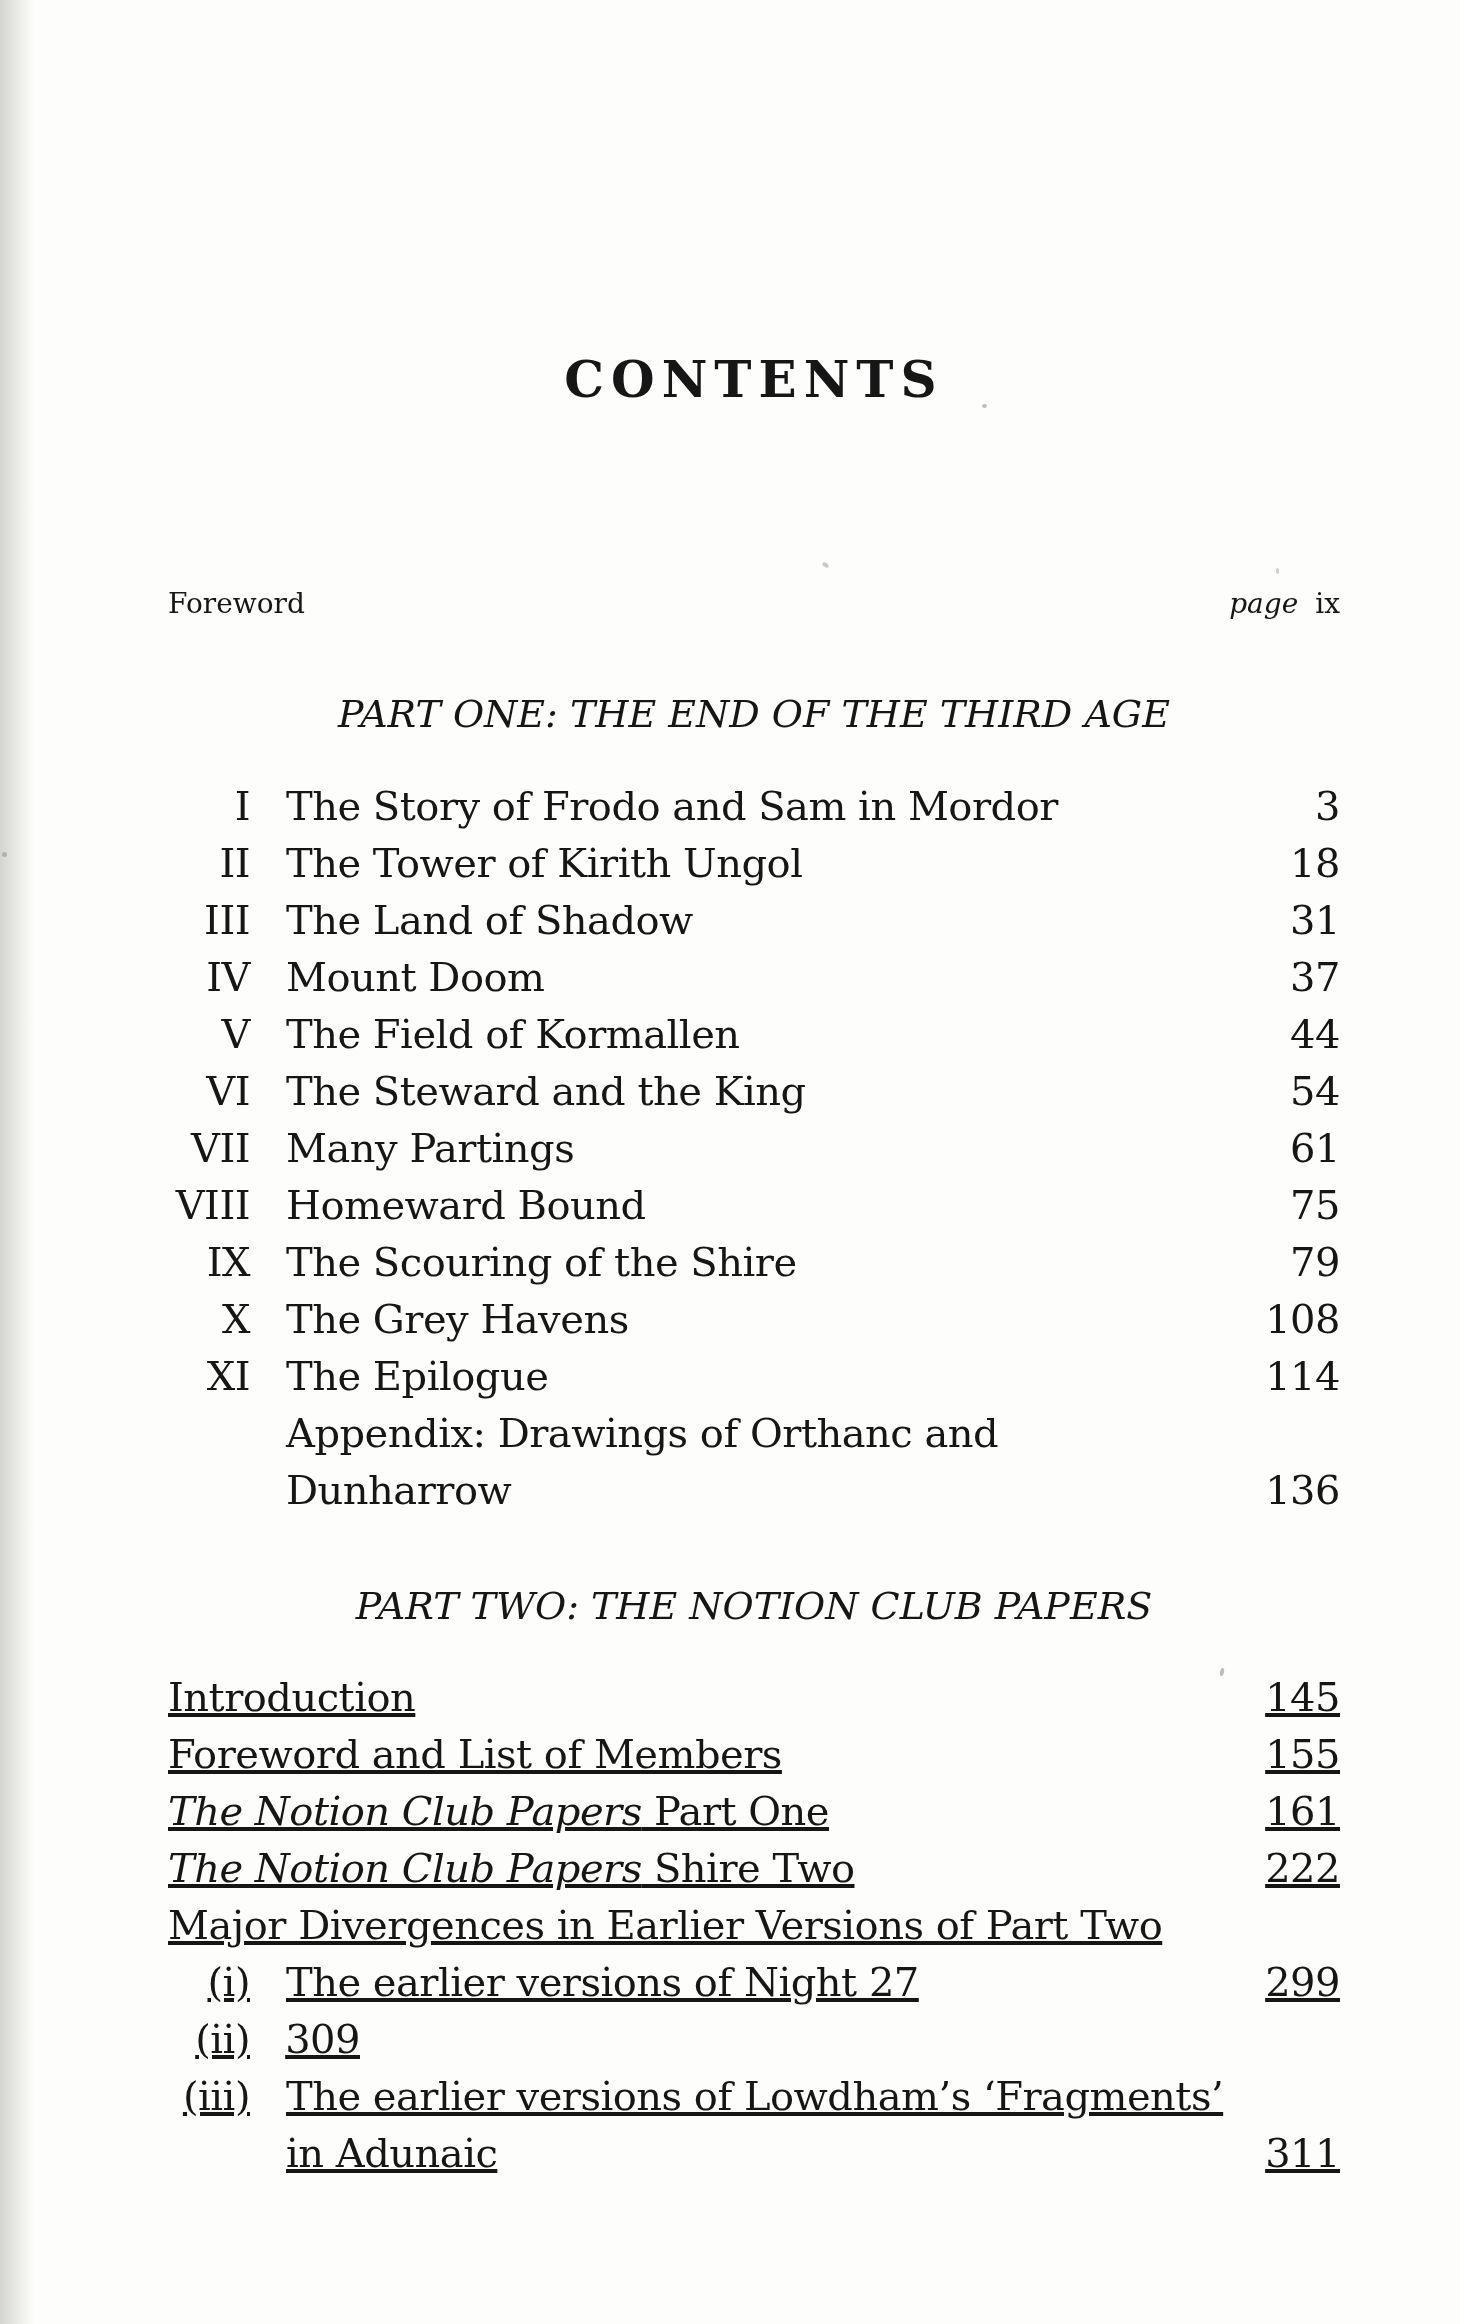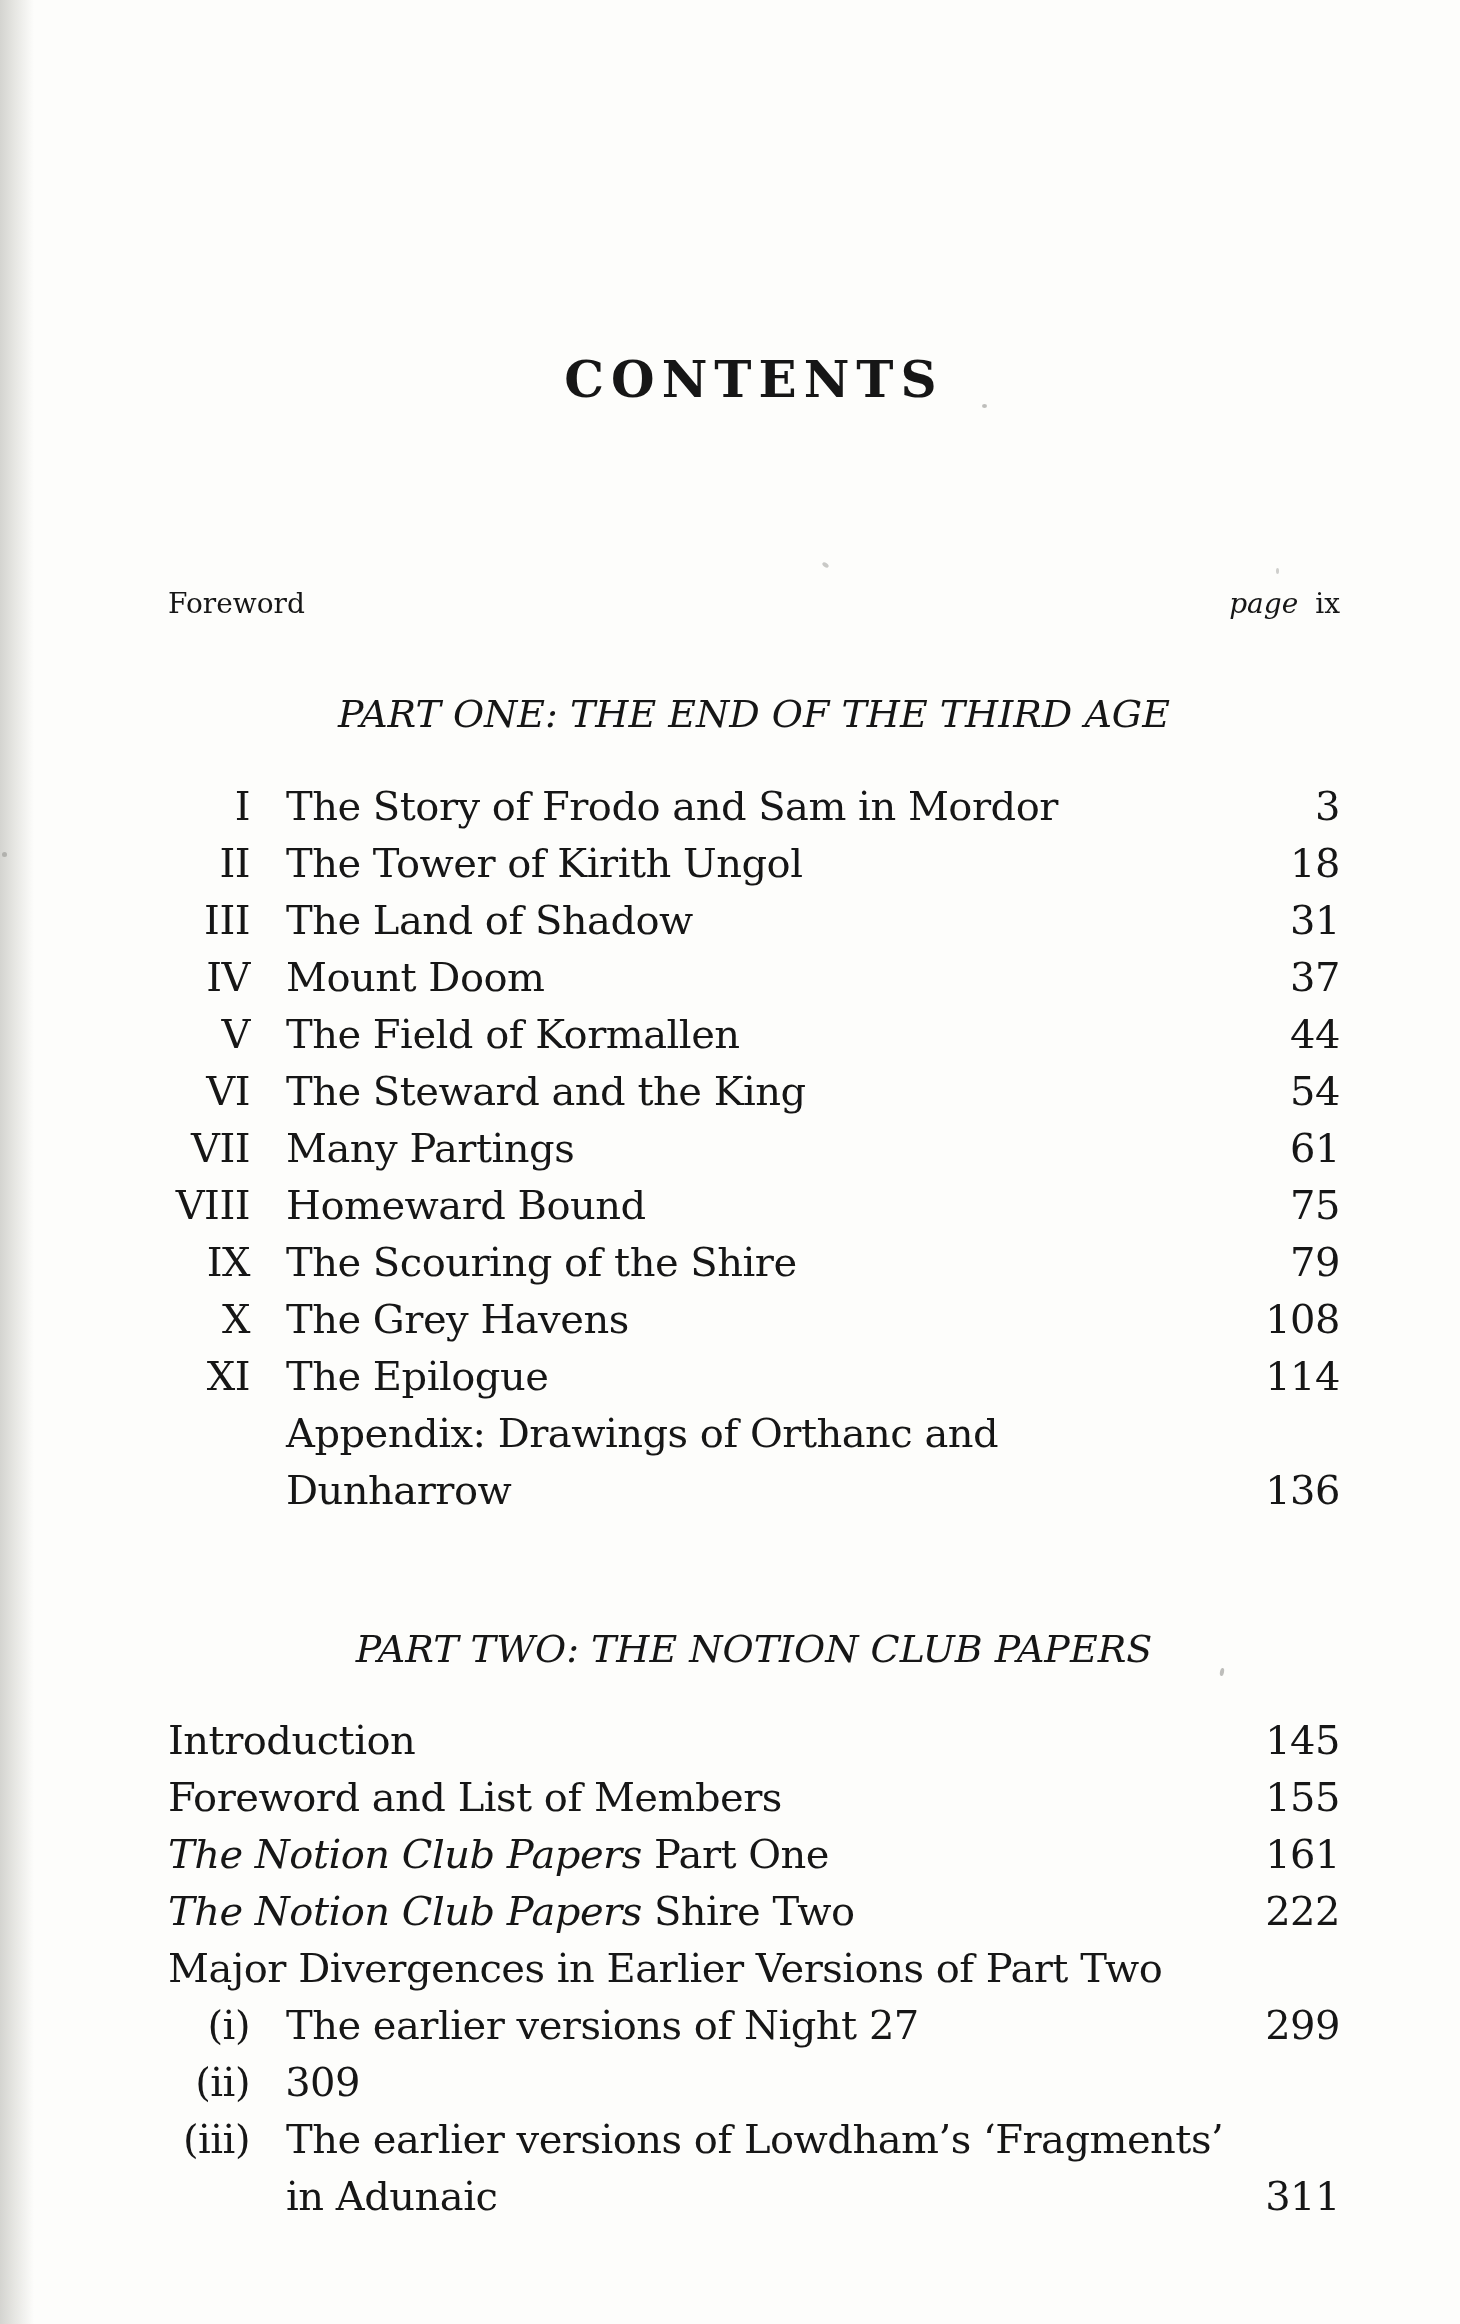--- a/index.html
+++ b/index.html
@@ -42,23 +42,23 @@
   .page-word{font-style:italic;margin-right:17px;}
   .part-heading{
     text-align:center;
     font-style:italic;
     font-size:38px;
     line-height:1.2;
     letter-spacing:0px;
     white-space:nowrap;
   }
   .heading-one{margin-top:60px;}
-  .heading-two{margin-top:108px;}
+  .heading-two{margin-top:65px;}
   .toc{margin-top:40px;font-size:40px;letter-spacing:-0.5px;}
-  .toc-two{}
+  .toc-two{text-decoration:underline;}
   .toc-row{
     display:flex;
     align-items:flex-start;
     line-height:57px;
   }
   .toc-row .num{
     width:82px;
     text-align:right;
     flex:none;
   }

